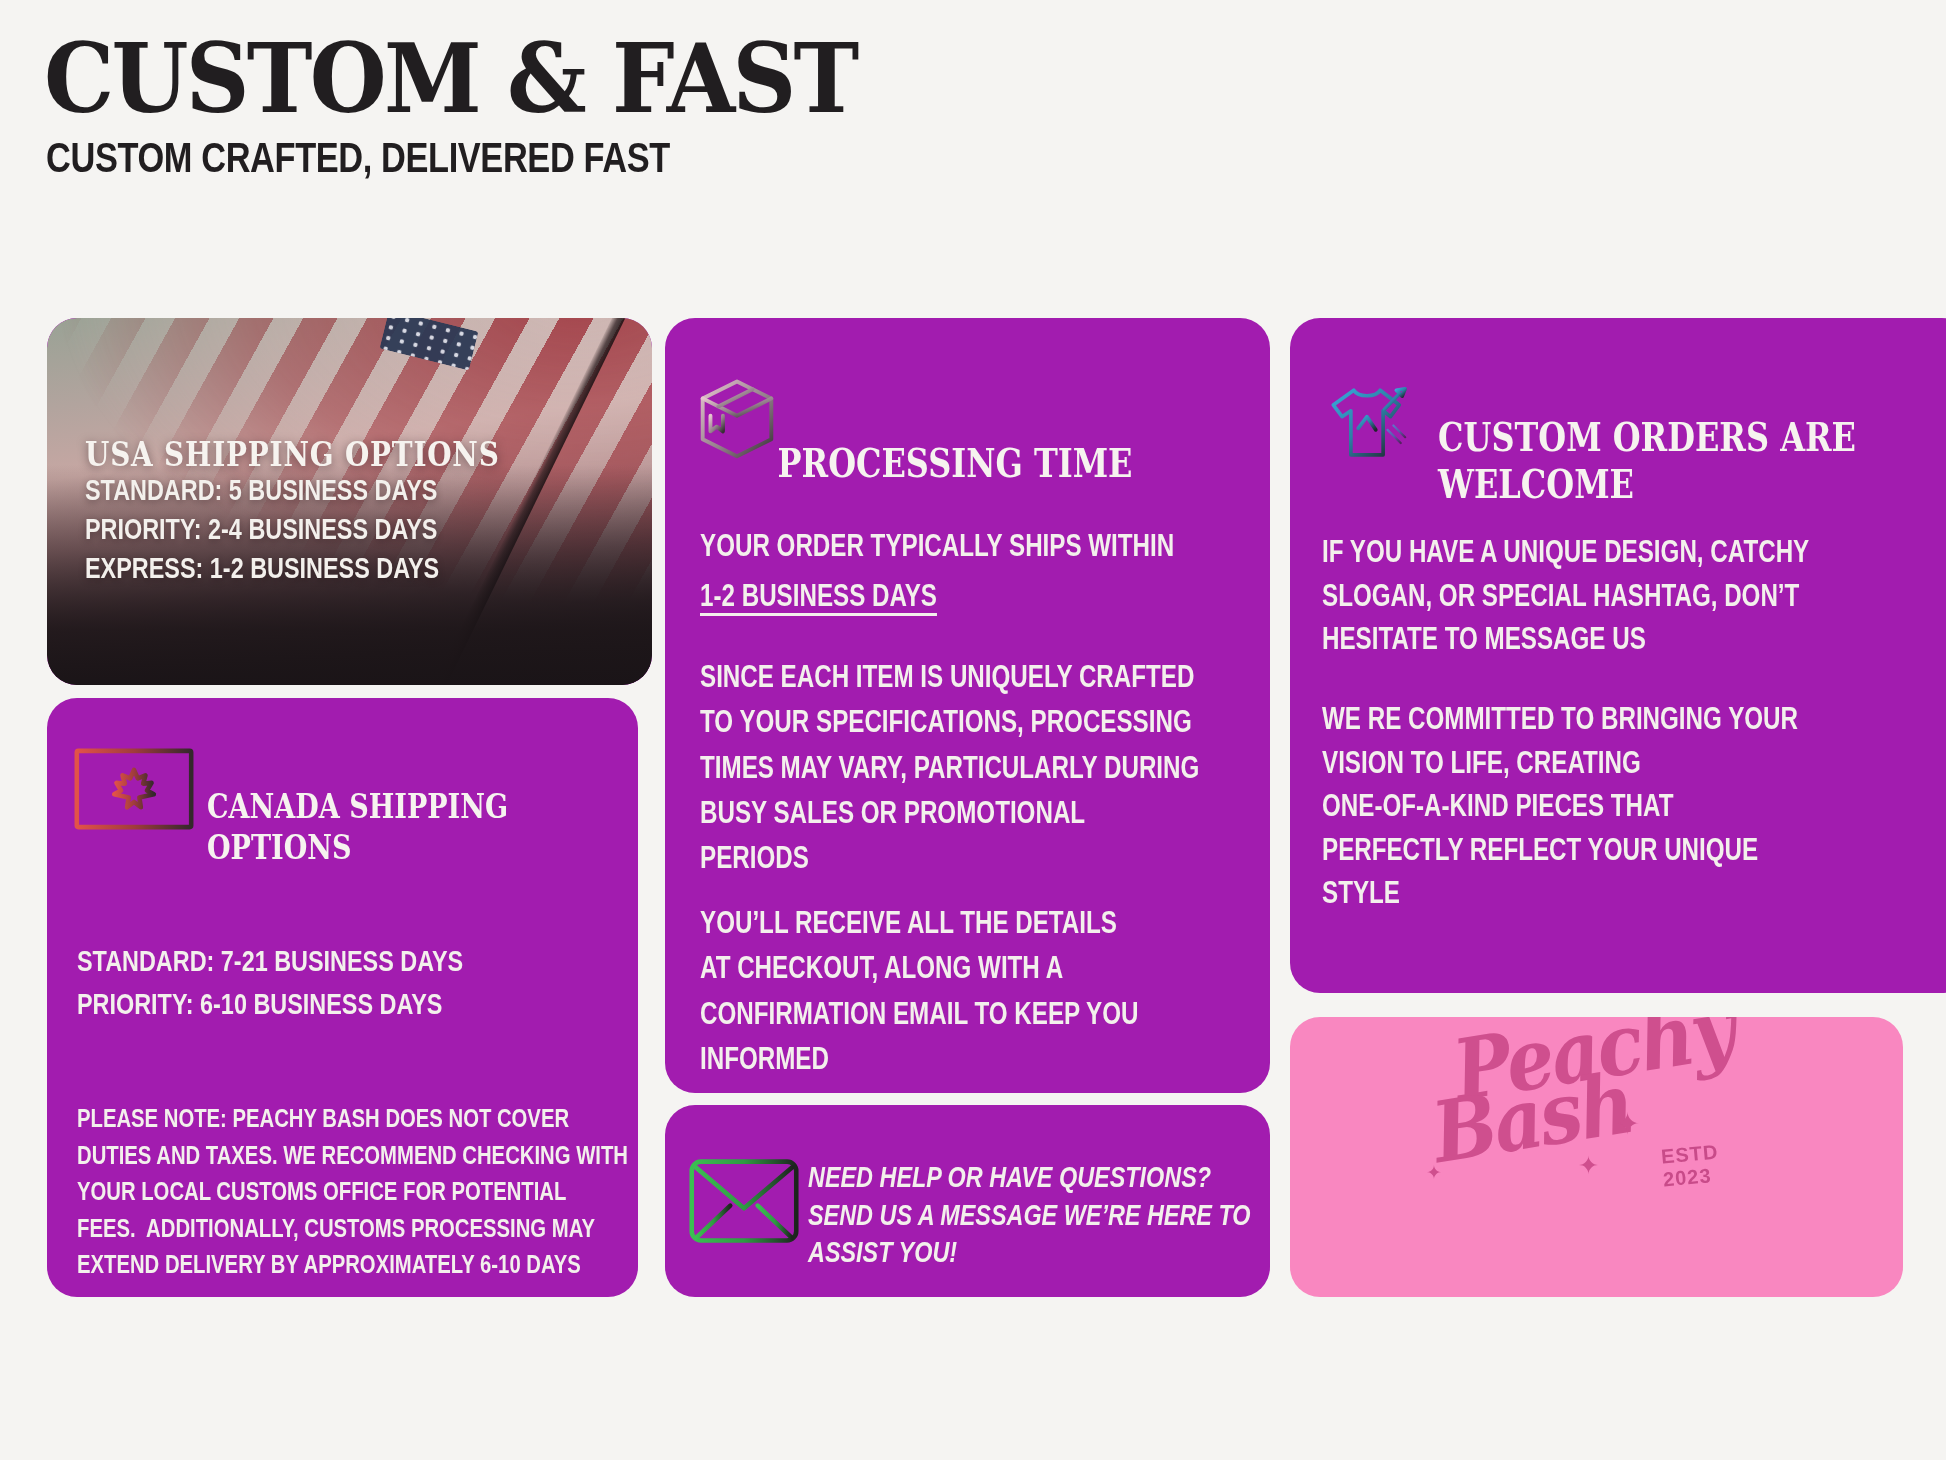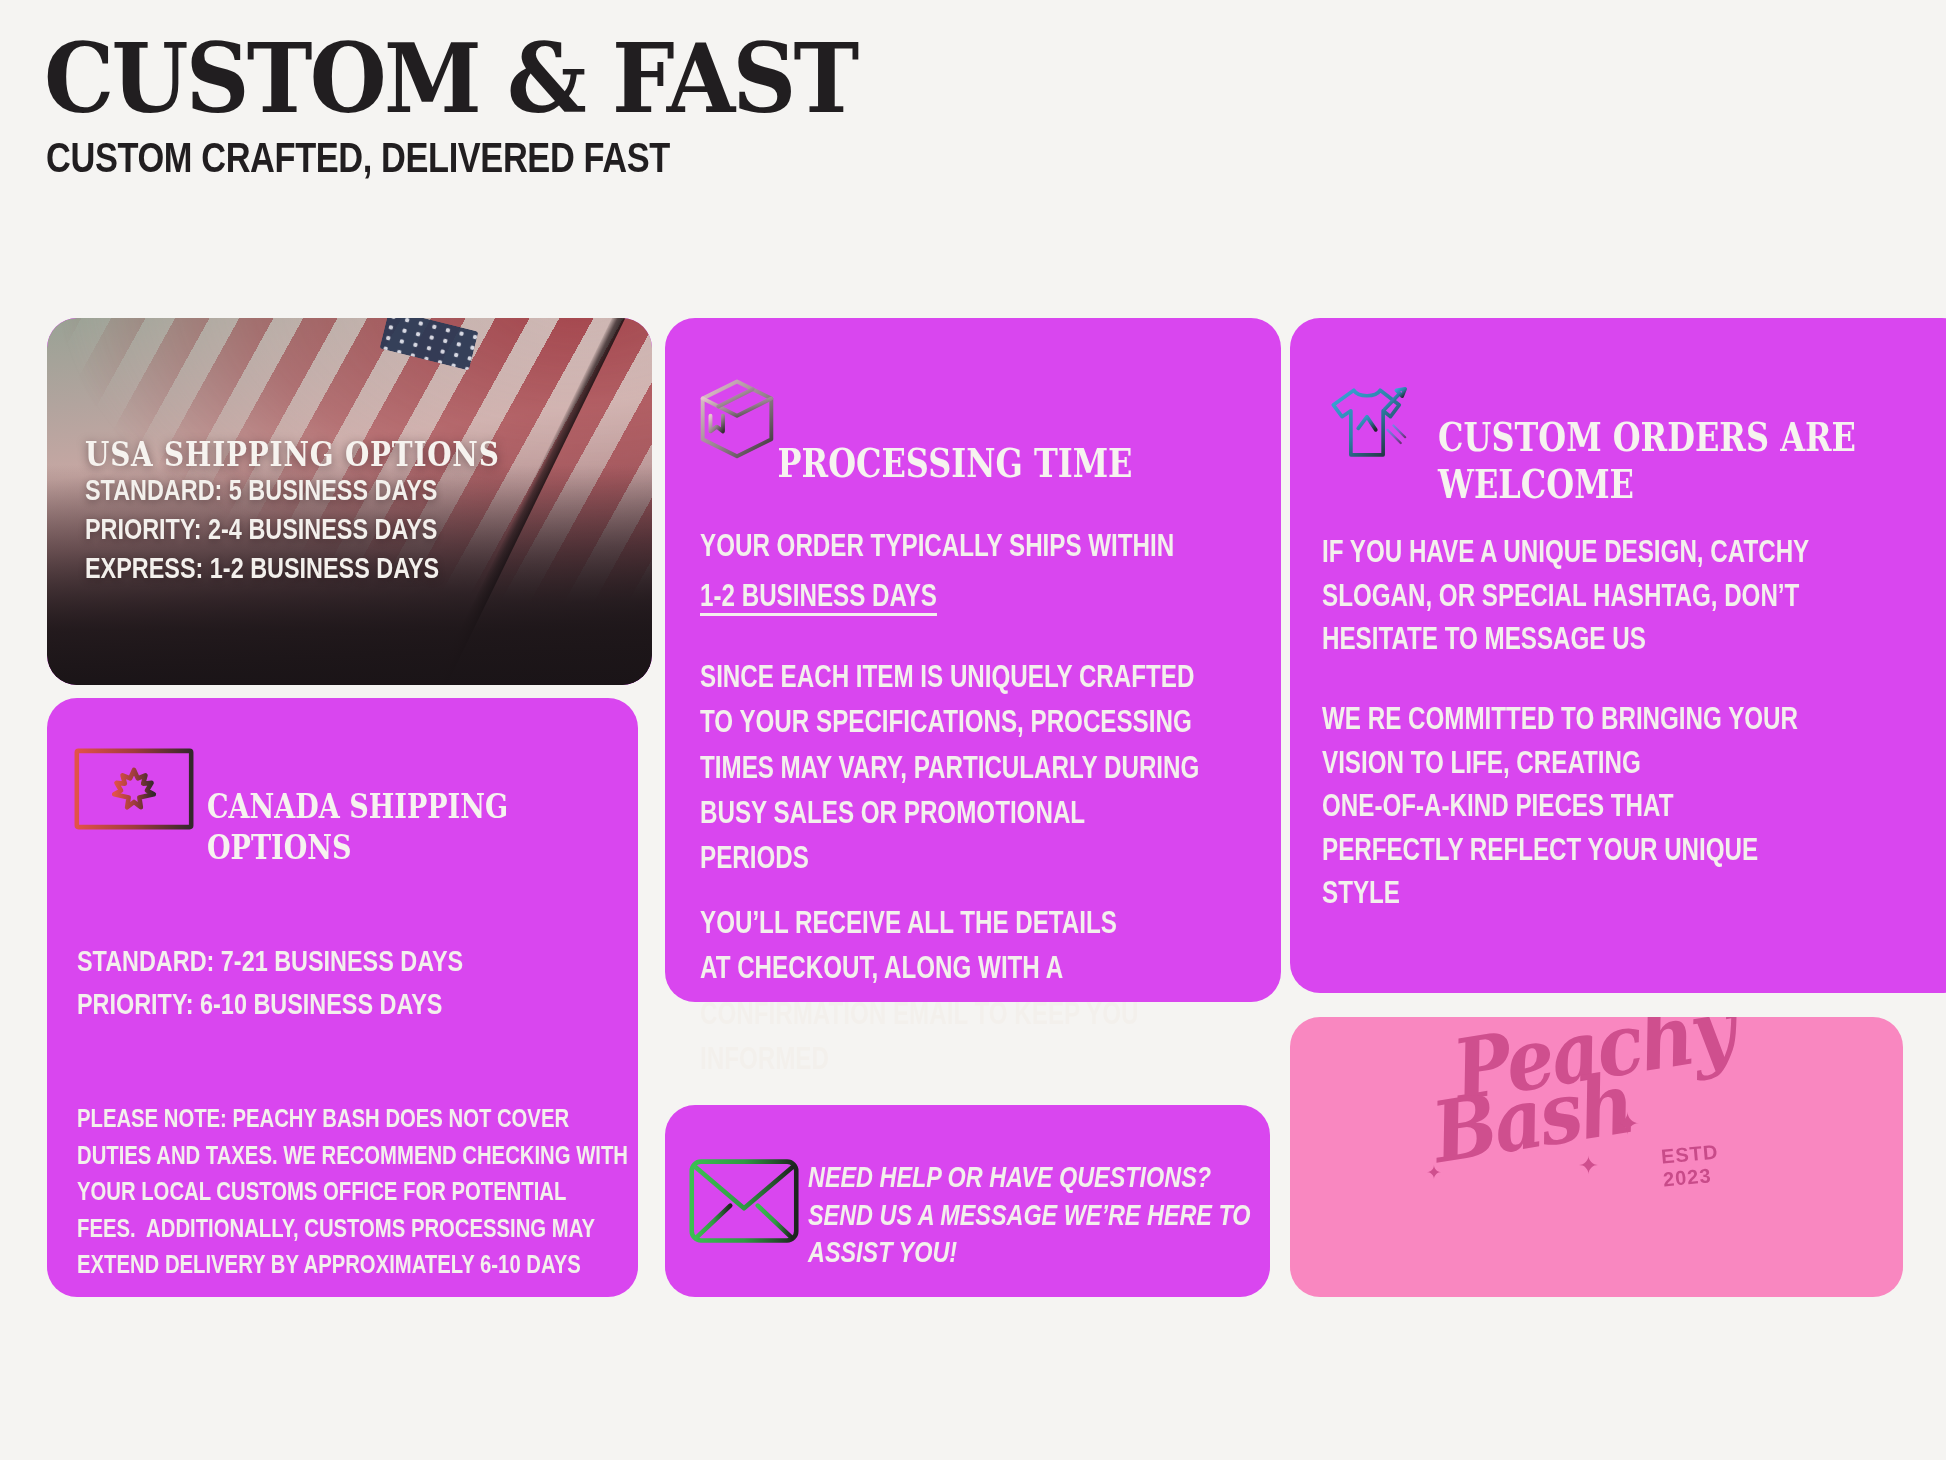--- a/index.html
+++ b/index.html
@@ -10,24 +10,24 @@
   .h-serif{font-family:"DejaVu Serif",serif;font-weight:700;color:#f6f3ef;}
 
   
   .title{position:absolute;left:44px;top:22px;margin:0;font-family:"DejaVu Serif",serif;
          font-weight:700;font-size:96px;letter-spacing:-3px;color:#211e20;
          transform:scaleX(0.92);transform-origin:0 0;white-space:nowrap;}
   .subtitle{position:absolute;left:46px;top:133px;font-size:43px;font-weight:700;
             letter-spacing:-0.5px;transform:scaleX(0.8);transform-origin:0 0;white-space:nowrap;}
 
   
-  .card{position:absolute;background:#d946ef;border-radius:30px;color:#f3f0ec;}
+  .card{position:absolute;background:#a21caf;border-radius:30px;color:#f3f0ec;}
   .card-usa{left:47px;top:318px;width:605px;height:367px;overflow:hidden;}
   .card-canada{left:47px;top:698px;width:591px;height:599px;}
-  .card-processing{left:665px;top:318px;width:605px;height:684px;padding-left:11px;}
+  .card-processing{left:665px;top:318px;width:605px;height:775px;}
   .card-help{left:665px;top:1105px;width:605px;height:192px;font-style:italic;}
   .card-custom{left:1290px;top:318px;width:682px;height:675px;}
   .card-brand{left:1290px;top:1017px;width:613px;height:280px;background:#f987c0;overflow:hidden;}
 
   
   .flagbg{position:absolute;inset:0;border-radius:30px;overflow:hidden;
     background:linear-gradient(172deg,#99a295 0%,#b2a49e 20%,#c7a7a3 36%,#a87f80 52%,#6b4d52 68%,#392b30 84%,#211c1f 100%);}
   .stripes{position:absolute;left:-20%;top:-35%;width:150%;height:170%;
     background:repeating-linear-gradient(119deg,rgba(164,47,58,0.88) 0 30px,rgba(219,191,189,0.8) 30px 56px);
     -webkit-mask-image:radial-gradient(ellipse 80% 70% at 72% 16%,rgba(0,0,0,0.95) 0%,rgba(0,0,0,0.5) 45%,transparent 72%);

